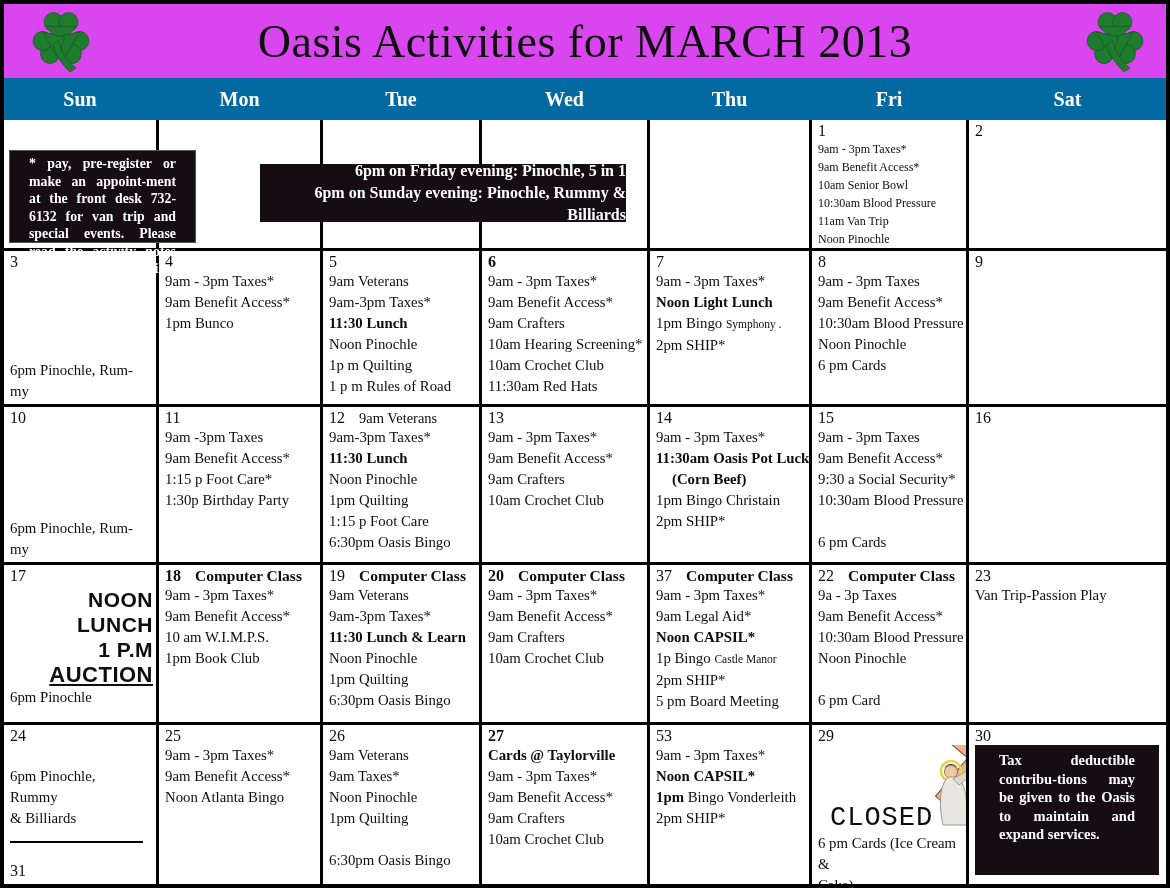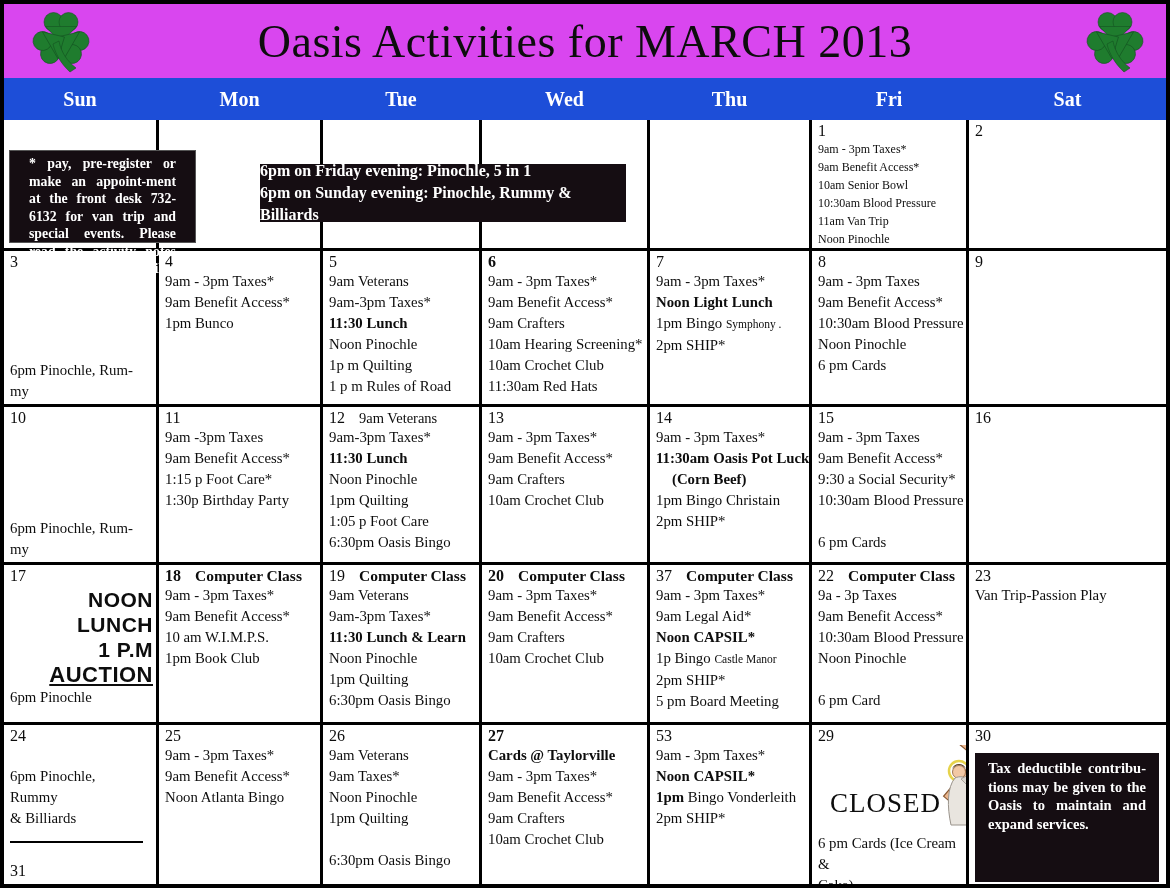--- a/index.html
+++ b/index.html
@@ -10,21 +10,21 @@
     font-family:"Liberation Serif", serif; color:#0d0d0d;
   }
   
   .titlebar { position:relative; height:74px; display:flex; align-items:center; justify-content:center; background:#d946ef; }
   .title { font-size:46px; letter-spacing:.5px; white-space:nowrap; }
   .shamrock { position:absolute; top:4px; }
   .shamrock.left { left:24px; }
   .shamrock.right { right:18px; }
   
   .daybar {
-    height:42px; background:#1d4ed8; display:grid;
+    height:42px; background:#0369a1; display:grid;
     grid-template-columns:152px 161px 156px 165px 159px 154px 197px;
     column-gap:3px; align-items:center;
   }
   .dayname { color:#fff; font-weight:bold; font-size:20px; text-align:center; }
   
   .grid {
     height:764px; background:#000; display:grid;
     grid-template-columns:152px 161px 156px 165px 159px 154px 197px;
     grid-template-rows:128px 153px 155px 157px 159px;
     gap:3px;
@@ -47,40 +47,40 @@
   .divider { border-top:2px solid #000; margin:12px 10px 0 0; }
   .ev.wrap { white-space:normal; }
   
   .bigwrap { margin-top:2px; }
   .bigline {
     font-family:"Liberation Sans", sans-serif; font-weight:bold;
     font-size:21px; line-height:25px; text-align:right; letter-spacing:.5px;
   }
   .bigline.u { text-decoration:underline; font-size:22px; }
   
-  .closedrow { display:flex; align-items:center; margin-top:0; }
+  .closedrow { display:flex; align-items:flex-end; margin-top:0;font-family:Liberation Mono, monospace; }
   .closedtext { font-size:27px; letter-spacing:1px; margin-top:28px; margin-left:12px; }
   .jesus { flex:0 0 auto; margin-left:-4px; }
   
   .blackbox { background:#150d12; color:#fff; font-weight:bold; }
   .overlay { position:absolute; z-index:5; }
   .register-box {
     left:5px; top:146px; width:187px; height:93px;
     font-size:13.8px; line-height:17.5px; text-align:justify;
     padding:4px 19px; border:1px solid #555;
   }
   .evening-box {
     left:256px; top:160px; width:366px; height:58px;
     display:flex; flex-direction:column; justify-content:center;
-    text-align:left; font-size:16px; line-height:22px;
+    text-align:right; font-size:16px; line-height:22px;
   }
   .taxbox {
-    margin:8px 4px 0 0; height:130px;
+    margin:0 4px 0 0; height:130px;
     font-size:14.5px; line-height:18.5px; text-align:justify;
-    padding:6px 13px; font-weight:bold;
+    padding:6px 24px; font-weight:bold;
   }
 </style>
 </head>
 <body>
 
 <svg width="0" height="0" style="position:absolute" aria-hidden="true">
   <defs>
     <g id="leafdef">
       <circle cx="-7.5" cy="-17" r="9.5"></circle>
       <circle cx="7.5" cy="-17" r="9.5"></circle>
@@ -241,21 +241,21 @@
       <div class="cell">
         <div class="daterow">
           <span class="date">12</span>
           <span class="suffix normal">9am Veterans</span>
         </div>
         <div class="events">
           <div class="ev">9am-3pm Taxes*</div>
           <div class="ev b">11:30 Lunch</div>
           <div class="ev">Noon Pinochle</div>
           <div class="ev">1pm Quilting</div>
-          <div class="ev">1:05 p Foot Care</div>
+          <div class="ev">1:15 p Foot Care</div>
           <div class="ev">6:30pm Oasis Bingo</div>
         </div>
       </div>
       <div class="cell">
         <div class="daterow">
           <span class="date">13</span>
         </div>
         <div class="events">
           <div class="ev">9am - 3pm Taxes*</div>
           <div class="ev">9am Benefit Access*</div>

